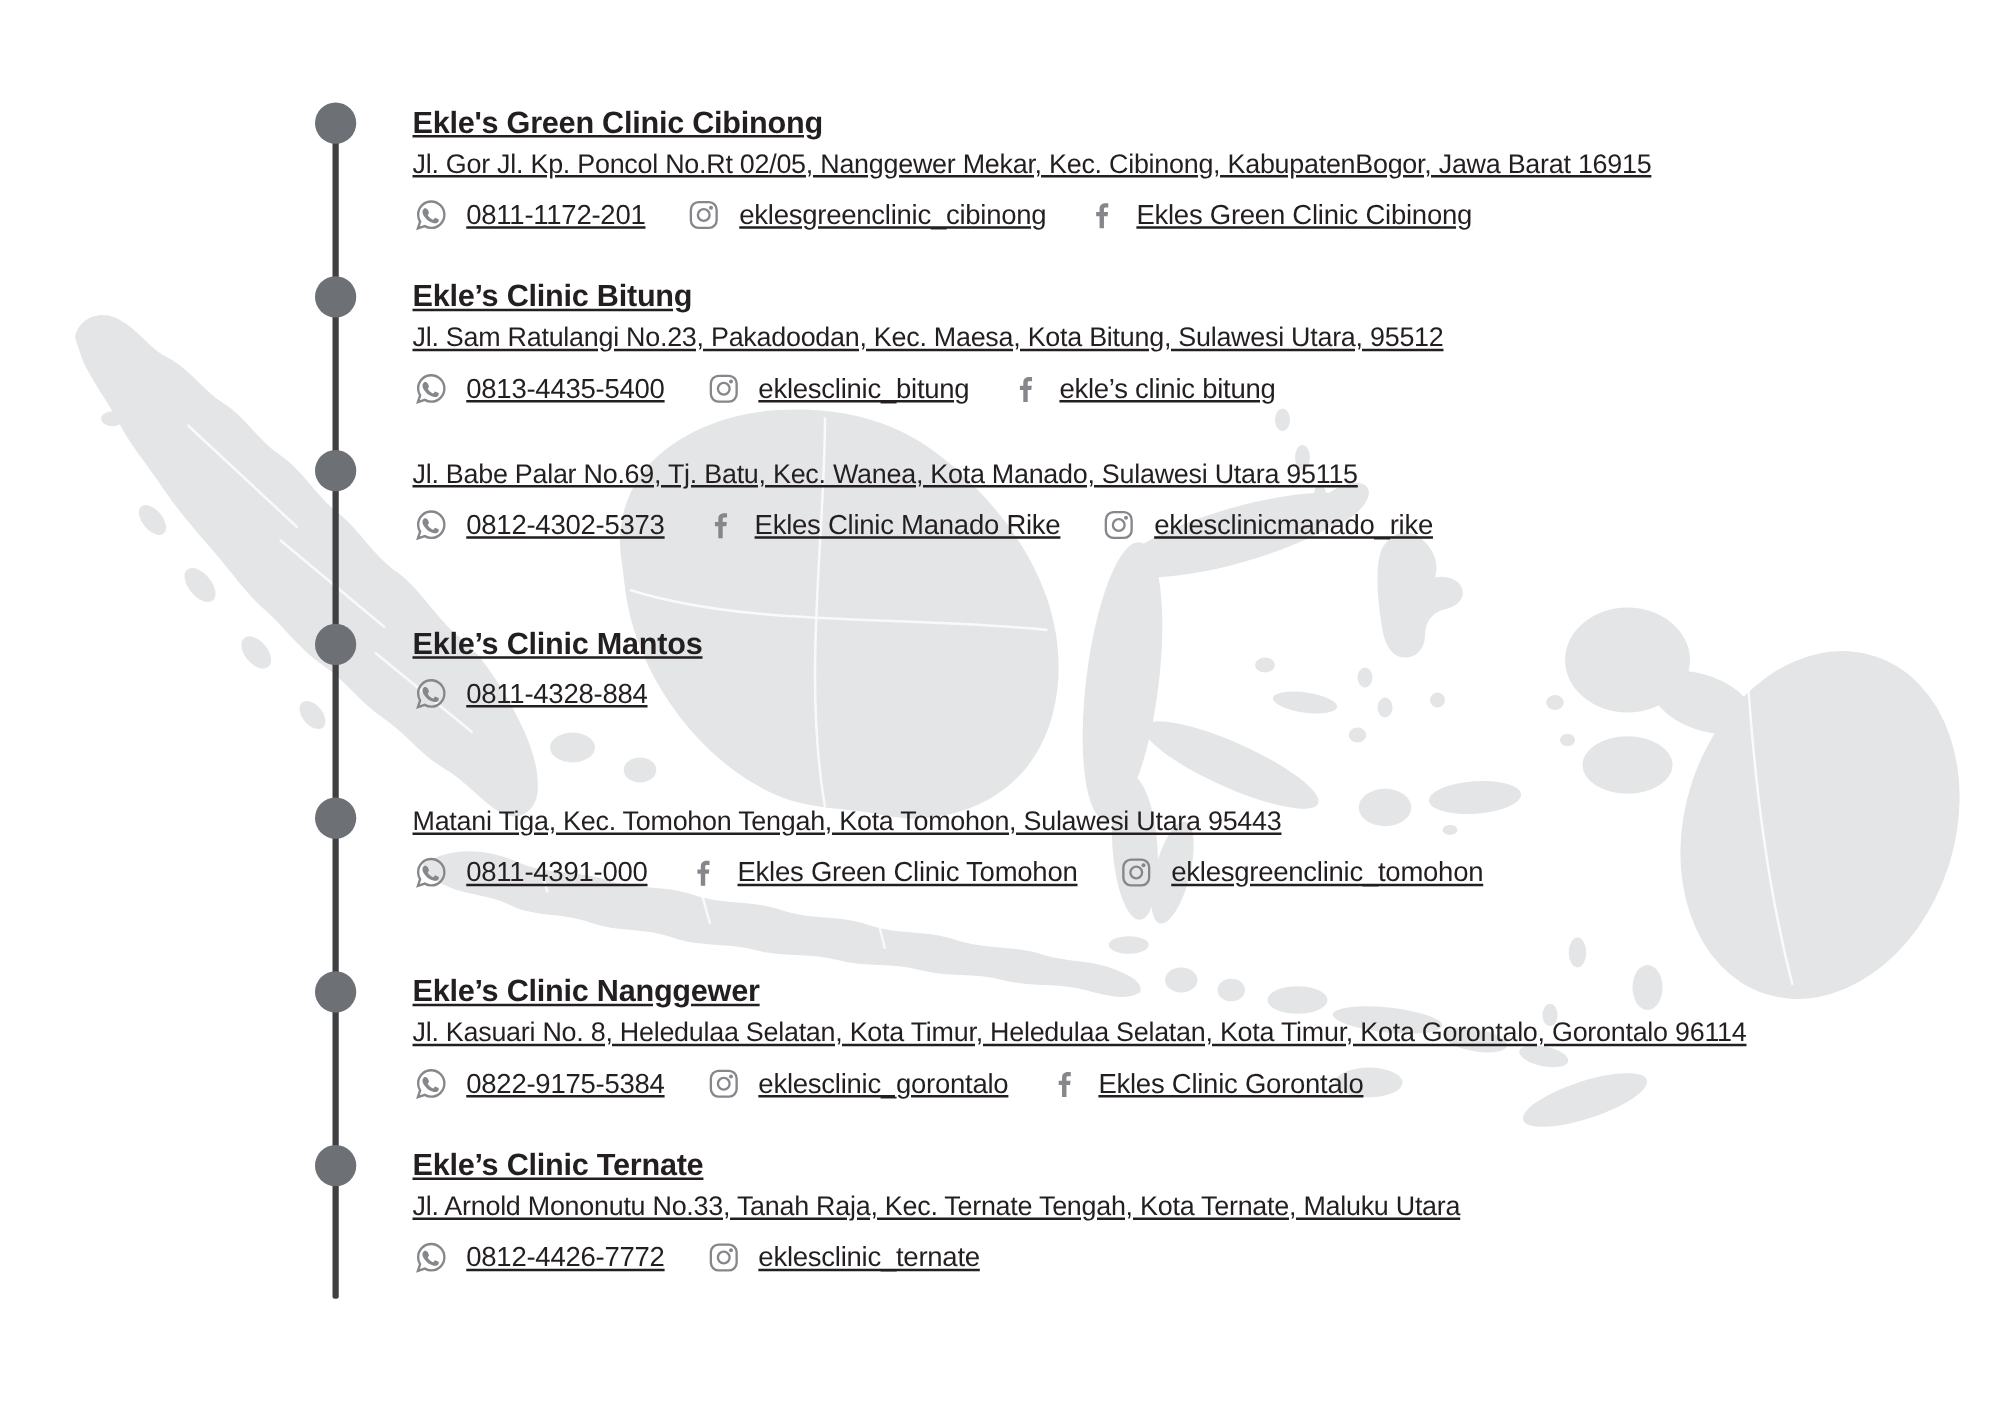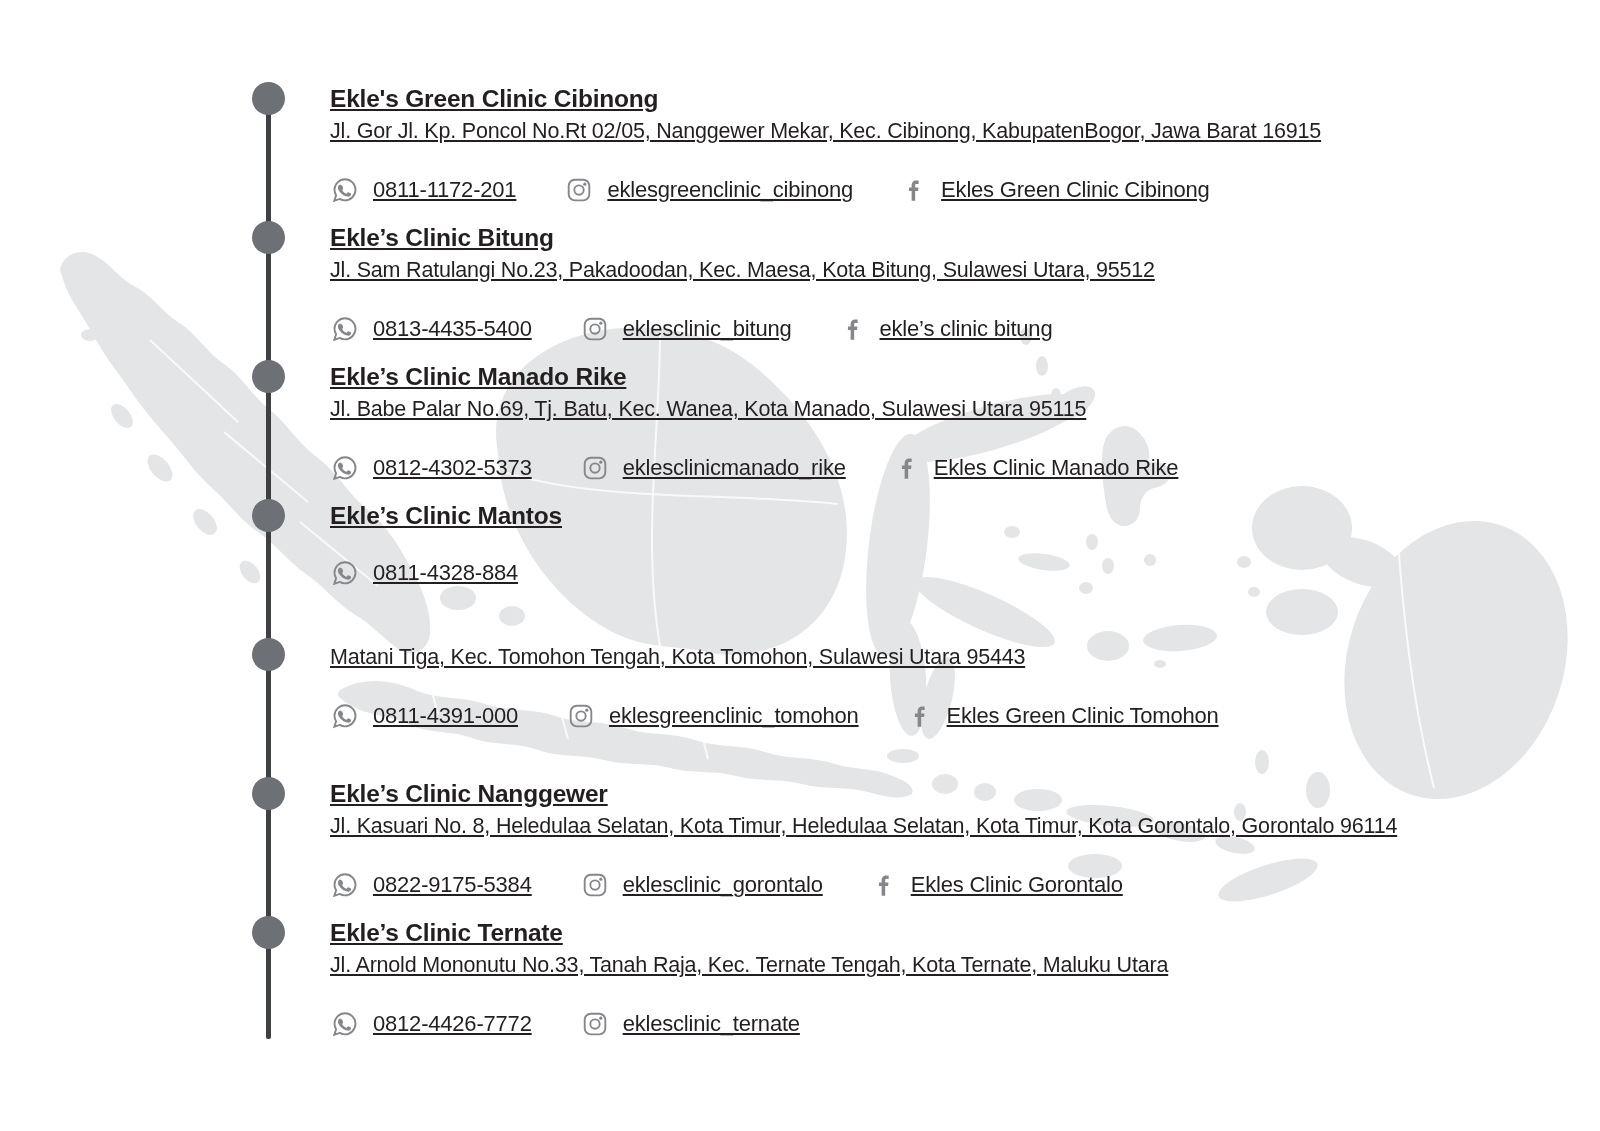--- a/index.html
+++ b/index.html
@@ -23,21 +23,21 @@
   }
   .entry-name{
     font-size:24.5px;line-height:30px;font-weight:700;white-space:nowrap;
     letter-spacing:-0.2px;
   }
   .entry-address{
     font-size:21.5px;line-height:33px;margin-top:1px;white-space:nowrap;
     letter-spacing:-0.2px;
   }
   .entry-social{
-    display:flex;align-items:center;gap:48px;margin-top:24px;height:36px;
+    display:flex;align-items:center;gap:32px;margin-top:6px;height:36px;
     font-size:22px;white-space:nowrap;letter-spacing:-0.2px;
   }
   .social-item{display:flex;align-items:center;gap:13px;}
   .social-item svg{display:block;flex:0 0 auto;}
 </style>
 </head>
 <body>
 
 <svg class="map-bg" viewBox="0 0 1600 1131" xmlns="http://www.w3.org/2000/svg" aria-hidden="true">
   <g fill="#e4e5e6" stroke="none">
@@ -193,44 +193,43 @@
         <svg viewBox="0 0 32 32" width="27" height="27">
             <path d="M20.9 4.2h-3c-3.2 0-5.3 2.1-5.3 5.4v2.9H9.4v4h3.2V28h4.2V16.5h3.4l.5-4h-3.9V10c0-1.1.4-1.6 1.6-1.6h2.5V4.2z" fill="#85878a"></path>
           </svg>
         <span>ekle’s clinic bitung</span>
       </span>
     </div>
   </div>
 
   <div class="entry">
     <span class="timeline-dot"></span>
-    <div class="entry-name">Ekle’s Clinic Manado Rike</div>
     <div class="entry-address">Jl. Babe Palar No.69, Tj. Batu, Kec. Wanea, Kota Manado, Sulawesi Utara 95115</div>
     <div class="entry-social">
       <span class="social-item">
         <svg viewBox="0 0 32 32" width="30" height="30">
             <path d="M16 4.5C9.8 4.5 4.8 9.5 4.8 15.7c0 2.2.6 4.2 1.7 6L4.6 27.4l5.9-1.9c1.7 1 3.5 1.5 5.5 1.5 6.2 0 11.2-5 11.2-11.2S22.2 4.5 16 4.5z" fill="none" stroke="#85878a" stroke-width="2"></path>
             <path d="M12.1 10.9c-.3-.6-.6-.6-.8-.6h-.7c-.2 0-.6.1-.9.4-.3.3-1.2 1.1-1.2 2.8s1.2 3.3 1.4 3.5c.2.2 2.4 3.8 5.9 5.2 2.9 1.1 3.5.9 4.1.9.6-.1 2-.8 2.3-1.6.3-.8.3-1.5.2-1.6-.1-.1-.3-.2-.6-.4l-2.1-1c-.3-.1-.5-.2-.7.1l-1 1.2c-.2.2-.4.2-.7.1-.3-.2-1.3-.5-2.5-1.6-.9-.8-1.5-1.8-1.7-2.1-.2-.3 0-.5.1-.6l.5-.6c.2-.2.2-.4.3-.6.1-.2 0-.4 0-.6l-.9-2.3z" fill="#85878a"></path>
           </svg>
         <span>0812-4302-5373</span>
       </span>
       <span class="social-item">
+        <svg viewBox="0 0 32 32" width="27" height="27">
+            <path d="M20.9 4.2h-3c-3.2 0-5.3 2.1-5.3 5.4v2.9H9.4v4h3.2V28h4.2V16.5h3.4l.5-4h-3.9V10c0-1.1.4-1.6 1.6-1.6h2.5V4.2z" fill="#85878a"></path>
+          </svg>
+        <span>Ekles Clinic Manado Rike</span>
+      </span>
+      <span class="social-item">
         <svg viewBox="0 0 32 32" width="30" height="30">
             <rect x="5" y="5" width="22" height="22" rx="6.5" fill="none" stroke="#85878a" stroke-width="2"></rect>
             <circle cx="16" cy="16" r="5" fill="none" stroke="#85878a" stroke-width="2"></circle>
             <circle cx="22.2" cy="9.8" r="1.7" fill="#85878a"></circle>
           </svg>
         <span>eklesclinicmanado_rike</span>
       </span>
-      <span class="social-item">
-        <svg viewBox="0 0 32 32" width="27" height="27">
-            <path d="M20.9 4.2h-3c-3.2 0-5.3 2.1-5.3 5.4v2.9H9.4v4h3.2V28h4.2V16.5h3.4l.5-4h-3.9V10c0-1.1.4-1.6 1.6-1.6h2.5V4.2z" fill="#85878a"></path>
-          </svg>
-        <span>Ekles Clinic Manado Rike</span>
-      </span>
     </div>
   </div>
 
   <div class="entry">
     <span class="timeline-dot"></span>
     <div class="entry-name">Ekle’s Clinic Mantos</div>
     <div class="entry-social">
       <span class="social-item">
         <svg viewBox="0 0 32 32" width="30" height="30">
             <path d="M16 4.5C9.8 4.5 4.8 9.5 4.8 15.7c0 2.2.6 4.2 1.7 6L4.6 27.4l5.9-1.9c1.7 1 3.5 1.5 5.5 1.5 6.2 0 11.2-5 11.2-11.2S22.2 4.5 16 4.5z" fill="none" stroke="#85878a" stroke-width="2"></path>
@@ -246,32 +245,32 @@
     <div class="entry-address">Matani Tiga, Kec. Tomohon Tengah, Kota Tomohon, Sulawesi Utara 95443</div>
     <div class="entry-social">
       <span class="social-item">
         <svg viewBox="0 0 32 32" width="30" height="30">
             <path d="M16 4.5C9.8 4.5 4.8 9.5 4.8 15.7c0 2.2.6 4.2 1.7 6L4.6 27.4l5.9-1.9c1.7 1 3.5 1.5 5.5 1.5 6.2 0 11.2-5 11.2-11.2S22.2 4.5 16 4.5z" fill="none" stroke="#85878a" stroke-width="2"></path>
             <path d="M12.1 10.9c-.3-.6-.6-.6-.8-.6h-.7c-.2 0-.6.1-.9.4-.3.3-1.2 1.1-1.2 2.8s1.2 3.3 1.4 3.5c.2.2 2.4 3.8 5.9 5.2 2.9 1.1 3.5.9 4.1.9.6-.1 2-.8 2.3-1.6.3-.8.3-1.5.2-1.6-.1-.1-.3-.2-.6-.4l-2.1-1c-.3-.1-.5-.2-.7.1l-1 1.2c-.2.2-.4.2-.7.1-.3-.2-1.3-.5-2.5-1.6-.9-.8-1.5-1.8-1.7-2.1-.2-.3 0-.5.1-.6l.5-.6c.2-.2.2-.4.3-.6.1-.2 0-.4 0-.6l-.9-2.3z" fill="#85878a"></path>
           </svg>
         <span>0811-4391-000</span>
       </span>
       <span class="social-item">
+        <svg viewBox="0 0 32 32" width="27" height="27">
+            <path d="M20.9 4.2h-3c-3.2 0-5.3 2.1-5.3 5.4v2.9H9.4v4h3.2V28h4.2V16.5h3.4l.5-4h-3.9V10c0-1.1.4-1.6 1.6-1.6h2.5V4.2z" fill="#85878a"></path>
+          </svg>
+        <span>Ekles Green Clinic Tomohon</span>
+      </span>
+      <span class="social-item">
         <svg viewBox="0 0 32 32" width="30" height="30">
             <rect x="5" y="5" width="22" height="22" rx="6.5" fill="none" stroke="#85878a" stroke-width="2"></rect>
             <circle cx="16" cy="16" r="5" fill="none" stroke="#85878a" stroke-width="2"></circle>
             <circle cx="22.2" cy="9.8" r="1.7" fill="#85878a"></circle>
           </svg>
         <span>eklesgreenclinic_tomohon</span>
-      </span>
-      <span class="social-item">
-        <svg viewBox="0 0 32 32" width="27" height="27">
-            <path d="M20.9 4.2h-3c-3.2 0-5.3 2.1-5.3 5.4v2.9H9.4v4h3.2V28h4.2V16.5h3.4l.5-4h-3.9V10c0-1.1.4-1.6 1.6-1.6h2.5V4.2z" fill="#85878a"></path>
-          </svg>
-        <span>Ekles Green Clinic Tomohon</span>
       </span>
     </div>
   </div>
 
   <div class="entry">
     <span class="timeline-dot"></span>
     <div class="entry-name">Ekle’s Clinic Nanggewer</div>
     <div class="entry-address">Jl. Kasuari No. 8, Heledulaa Selatan, Kota Timur, Heledulaa Selatan, Kota Timur, Kota Gorontalo, Gorontalo 96114</div>
     <div class="entry-social">
       <span class="social-item">

